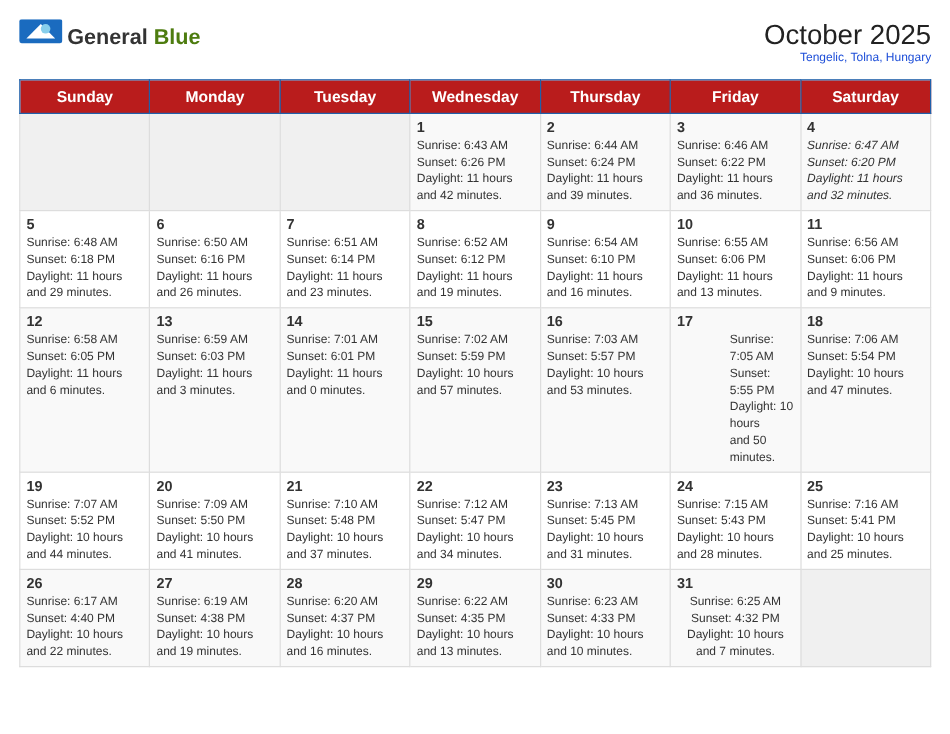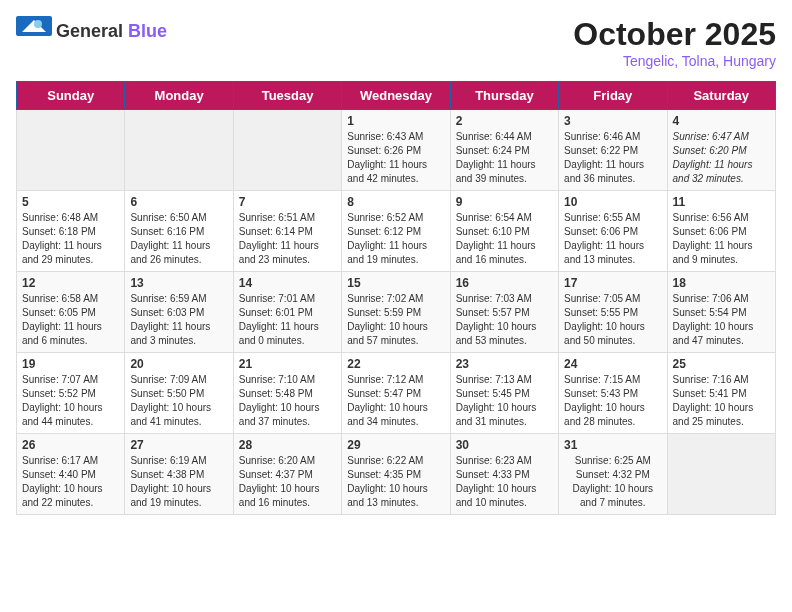--- a/index.html
+++ b/index.html
@@ -23,43 +23,43 @@
     }
     .logo-text-general {
       font-size: 18px;
       font-weight: bold;
       color: #333;
       line-height: 1;
     }
     .logo-text-blue {
       font-size: 18px;
       font-weight: bold;
-      color: #8b5cf6;
+      color: #4d7c0f;
       line-height: 1;
     }
     .title-block {
       text-align: right;
     }
     .title-block h1 {
-      font-size: 32px;
-      font-weight: bold;
+      font-size: 23px;
+      font-weight: normal;
       color: #222;
     }
     .title-block h2 {
-      font-size: 14px;
+      font-size: 10px;
       font-weight: normal;
-      color: #8b5cf6;
+      color: #1d4ed8;
     }
     .calendar {
       width: 100%;
       border-collapse: collapse;
       border: 1px solid #ccc;
     }
     .calendar th {
-      background-color: #be185d;
+      background-color: #b91c1c;
       color: #fff;
       text-align: center;
       padding: 6px 4px;
       font-size: 13px;
       border: 1px solid #2060aa;
     }
     .calendar td {
       vertical-align: top;
       padding: 4px 5px;
       border: 1px solid #ddd;
@@ -241,21 +241,21 @@
         </td>
         <td>
           <span class="day-number">16</span>
           <div class="day-info" style="white-space: pre-line;">Sunrise: 7:03 AM
 Sunset: 5:57 PM
 Daylight: 10 hours
 and 53 minutes.</div>
         </td>
         <td>
           <span class="day-number">17</span>
-          <div class="day-info" style="white-space: pre-line;">Sunrise: 7:05 AM
+          <div class="day-info" style="white-space: pre-line; margin-left: 44px;">Sunrise: 7:05 AM
 Sunset: 5:55 PM
 Daylight: 10 hours
 and 50 minutes.</div>
         </td>
         <td>
           <span class="day-number">18</span>
           <div class="day-info" style="white-space: pre-line;">Sunrise: 7:06 AM
 Sunset: 5:54 PM
 Daylight: 10 hours
 and 47 minutes.</div>

